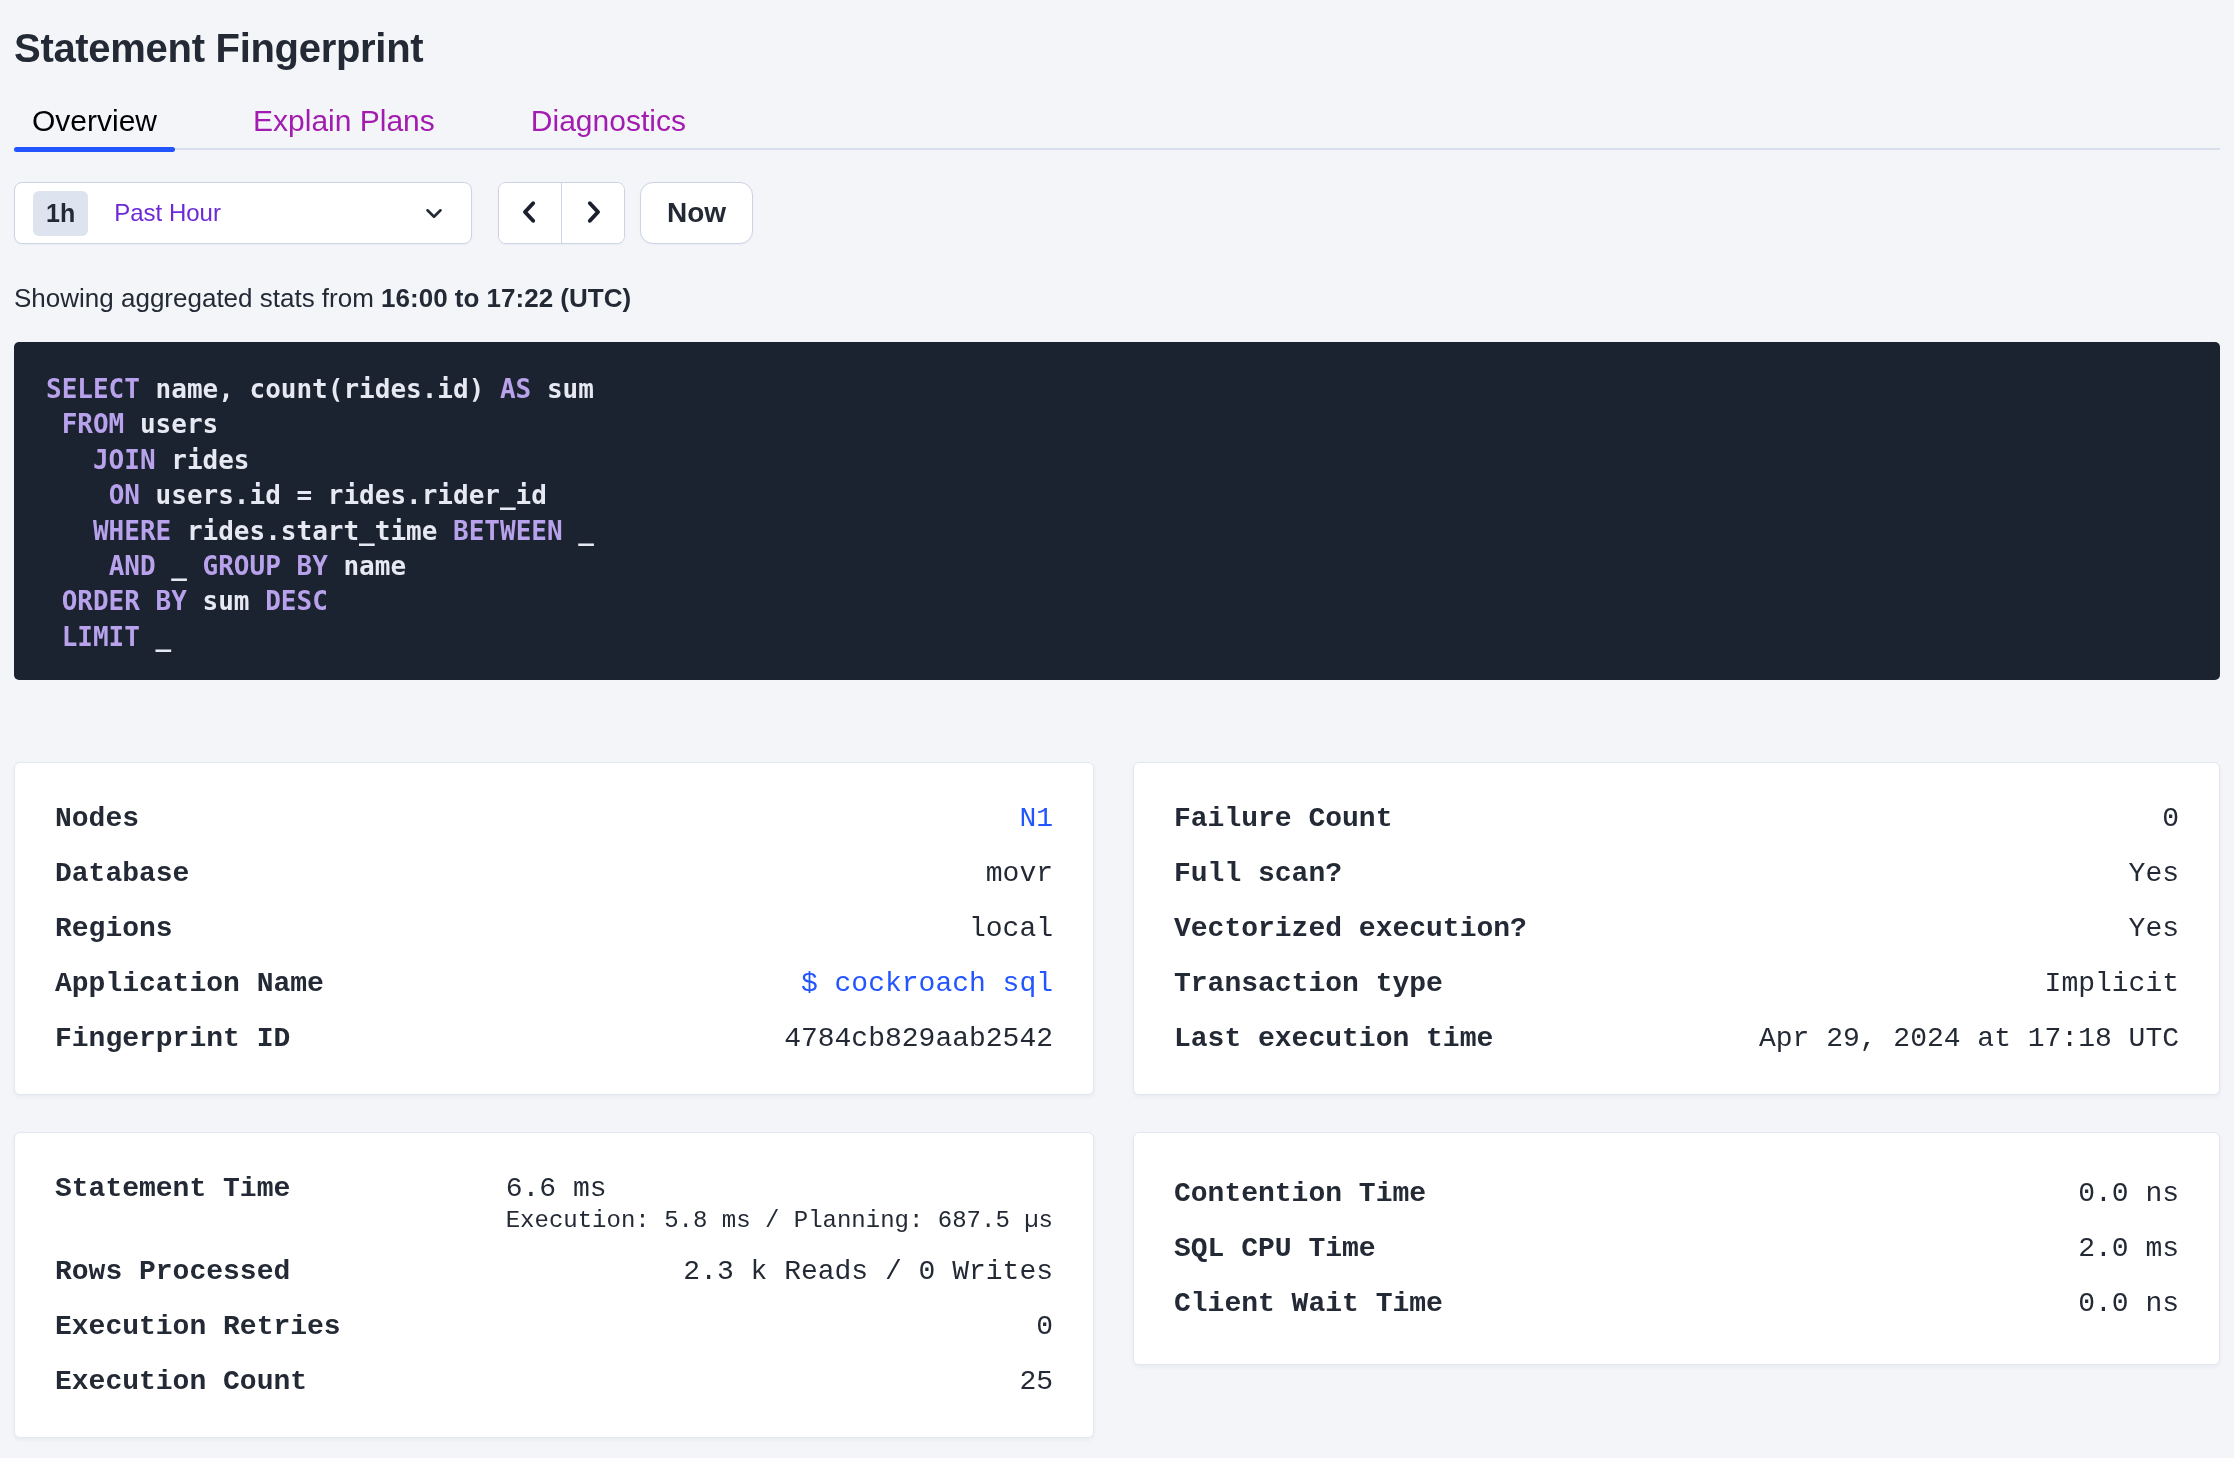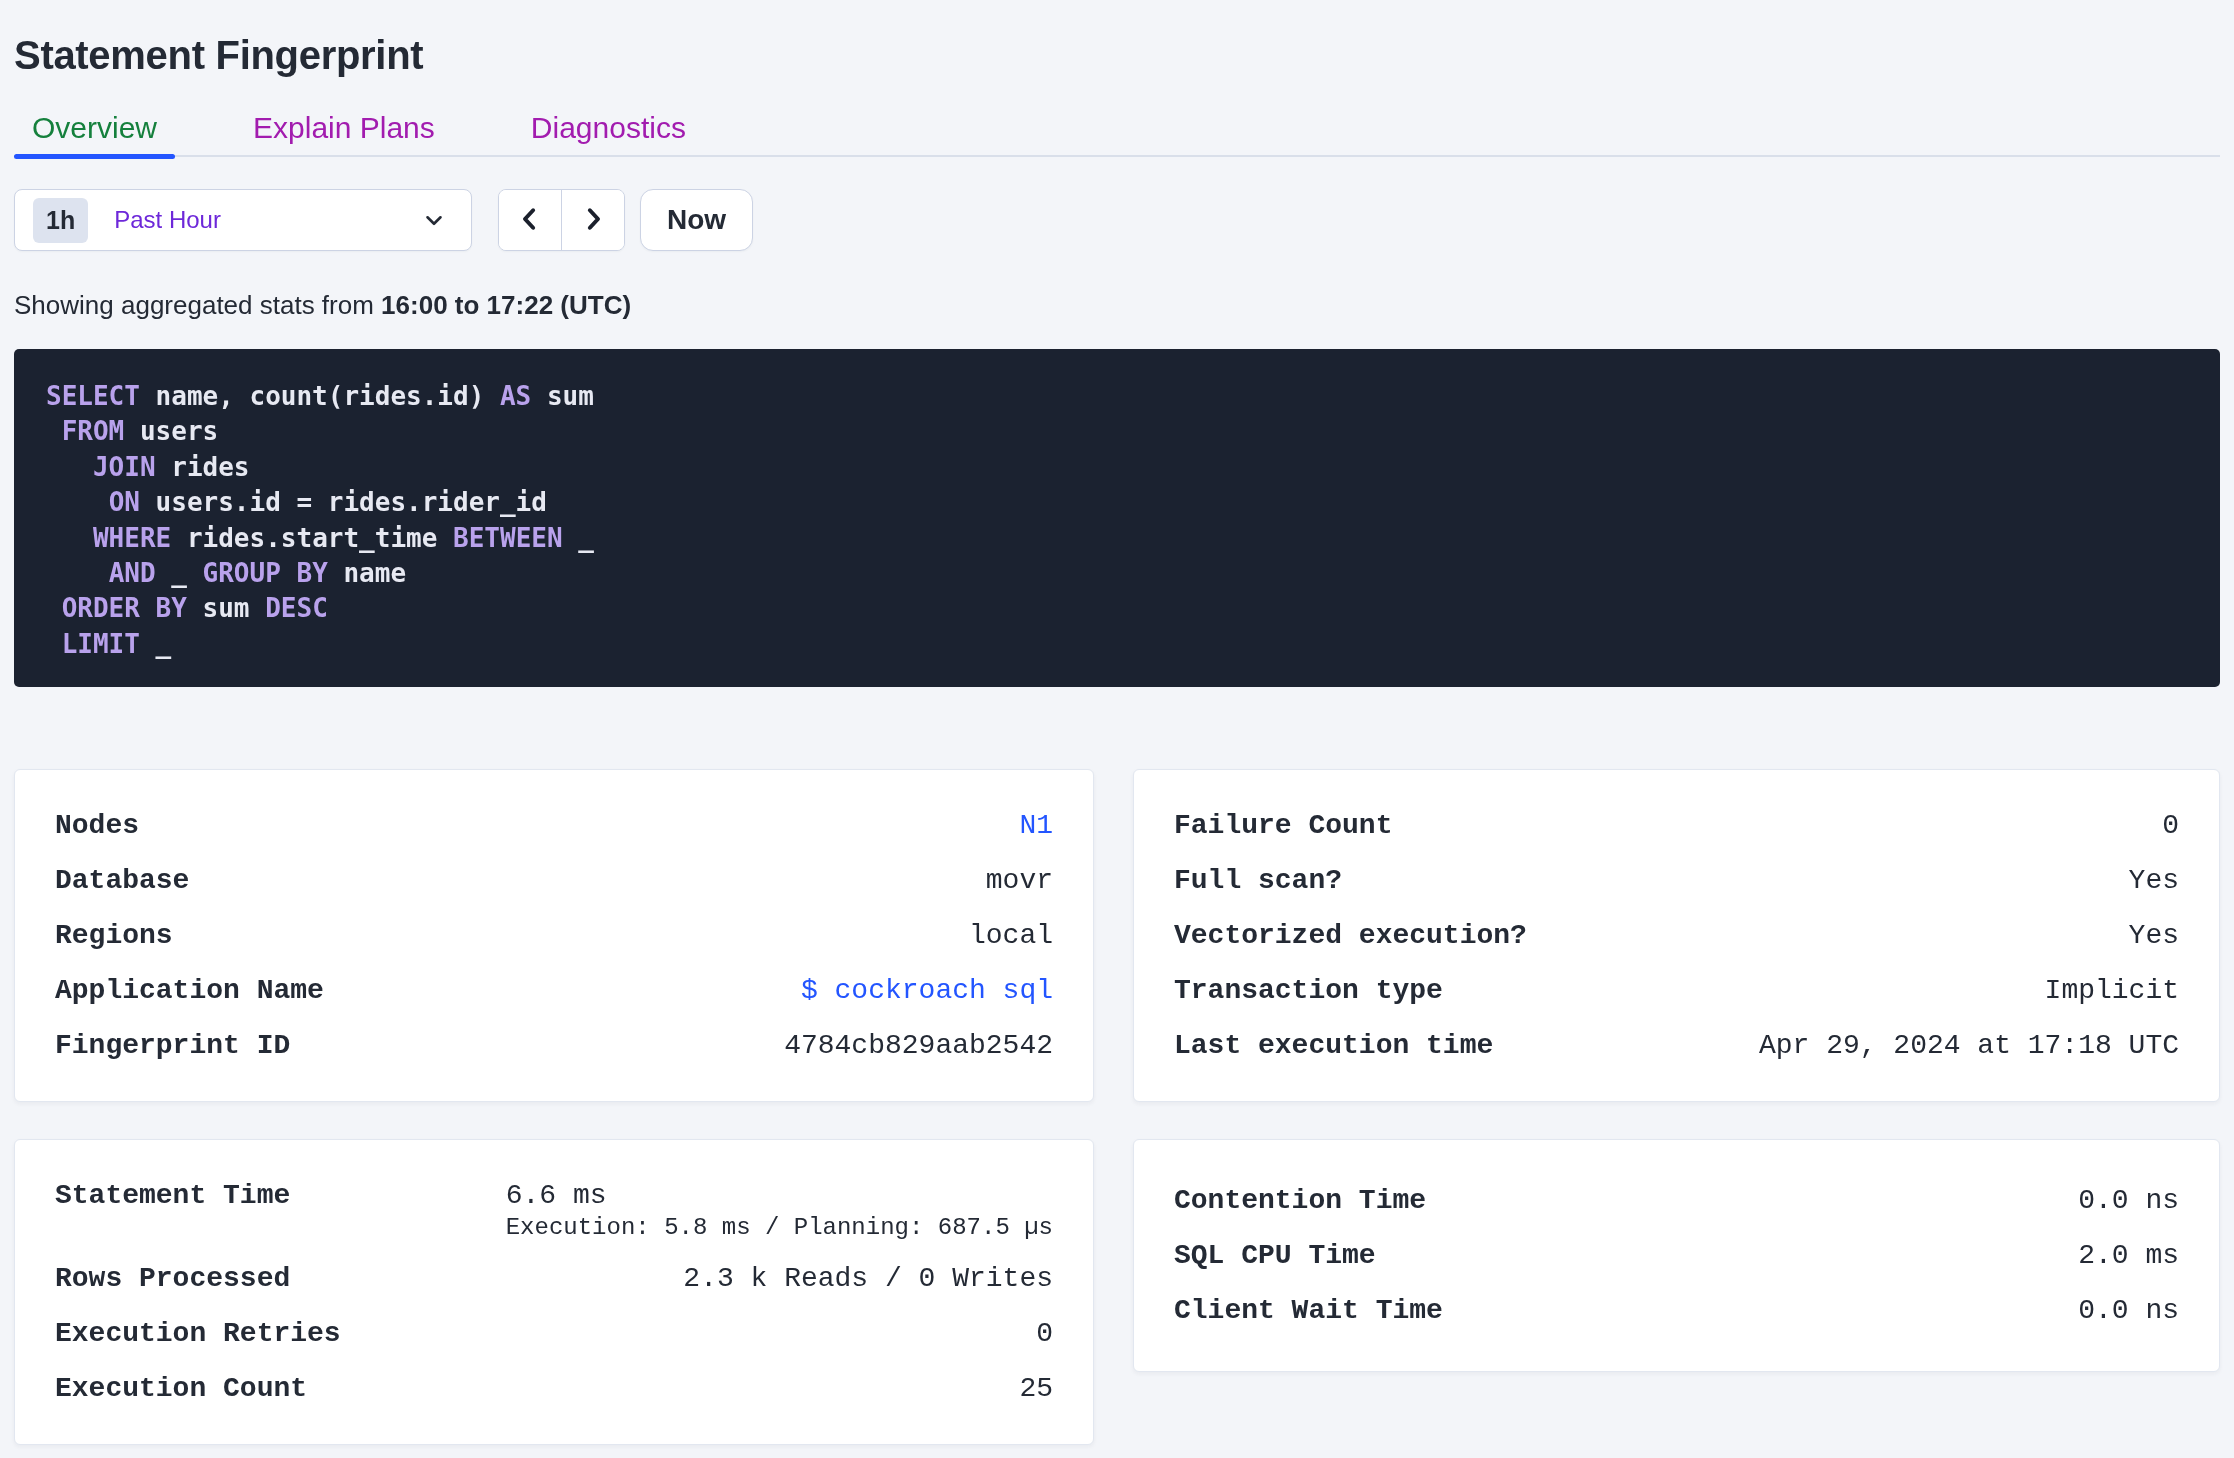--- a/index.html
+++ b/index.html
@@ -3,41 +3,41 @@
 <meta charset="utf-8">
 <style>
   * { margin:0; padding:0; box-sizing:border-box; }
   html,body { width:2234px; height:1458px; }
   body {
     background:#f3f5f9;
     font-family:"Liberation Sans","DejaVu Sans",sans-serif;
     color:#242a35;
     overflow:hidden;
   }
-  .page { width:2234px; height:1458px; padding:7px 14px; }
+  .page { width:2234px; height:1458px; padding:0 14px; }
 
   
   .page-title {
     padding-top:24px;
     font-size:40px; line-height:48px; font-weight:700;
     color:#242a35; letter-spacing:-0.3px;
   }
 
   
   .tabs {
     margin-top:30px; width:2206px; height:48px;
     border-bottom:2px solid #d9dfea;
     display:flex; align-items:flex-start;
   }
   .tab {
     position:relative; height:48px;
     padding:2px 18px 0 18px; margin-right:60px;
     font-size:30px; color:#a21caf; cursor:pointer; white-space:nowrap;
   }
-  .tab.active { color:#15803d; }
+  .tab.active { color:#000000; }
   .tab.active::after {
     content:""; position:absolute; left:0; right:0; bottom:-2px;
     height:5px; background:#2355ff; border-radius:3px;
   }
 
   
   .controls { margin-top:32px; display:flex; align-items:center; height:62px; }
   .range-select {
     width:458px; height:62px; background:#fff;
     border:1px solid #ccd3e4; border-radius:8px;

